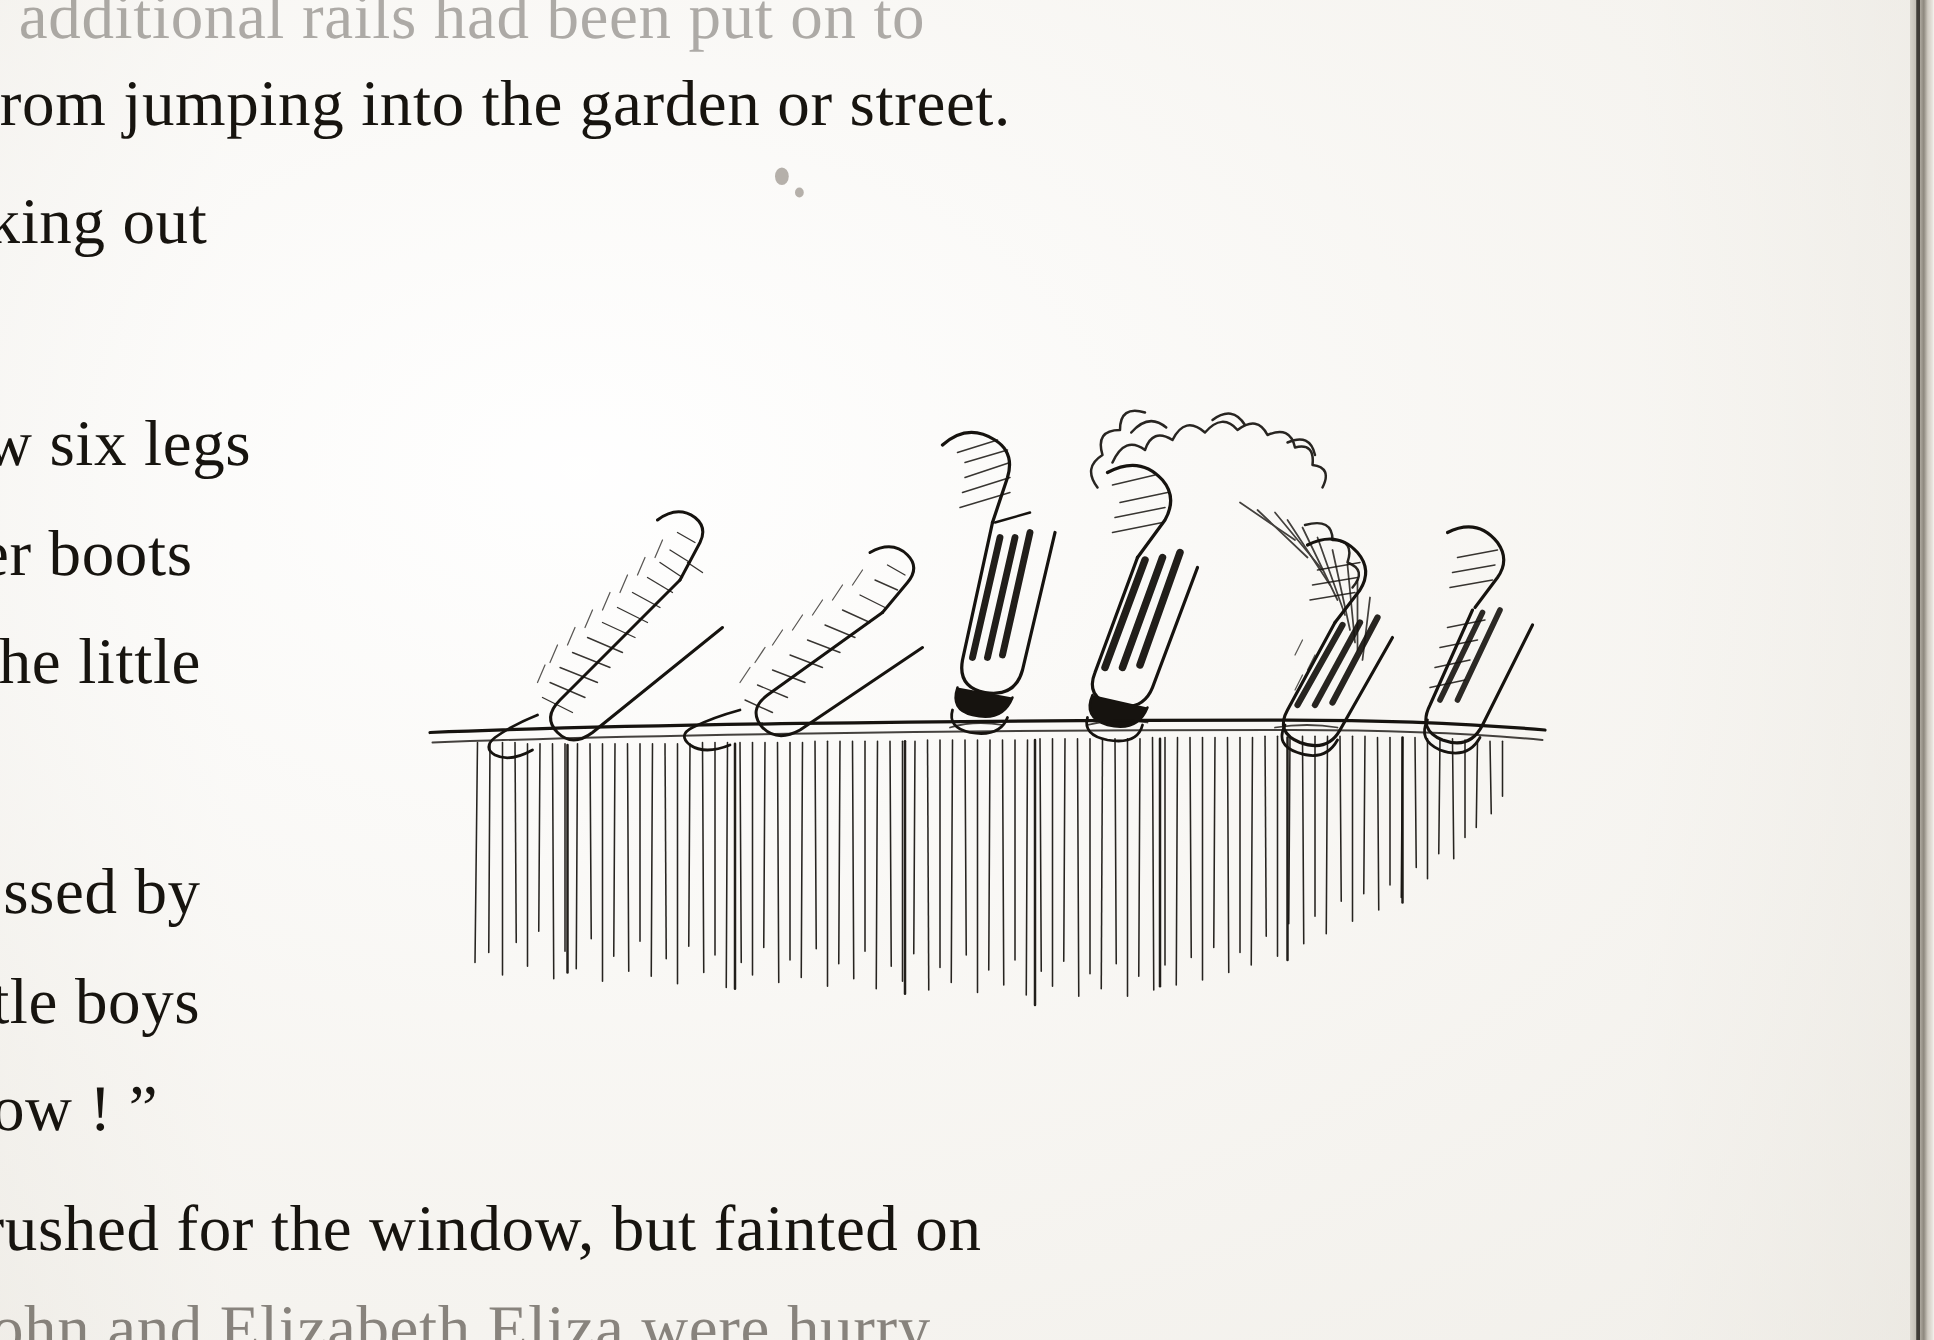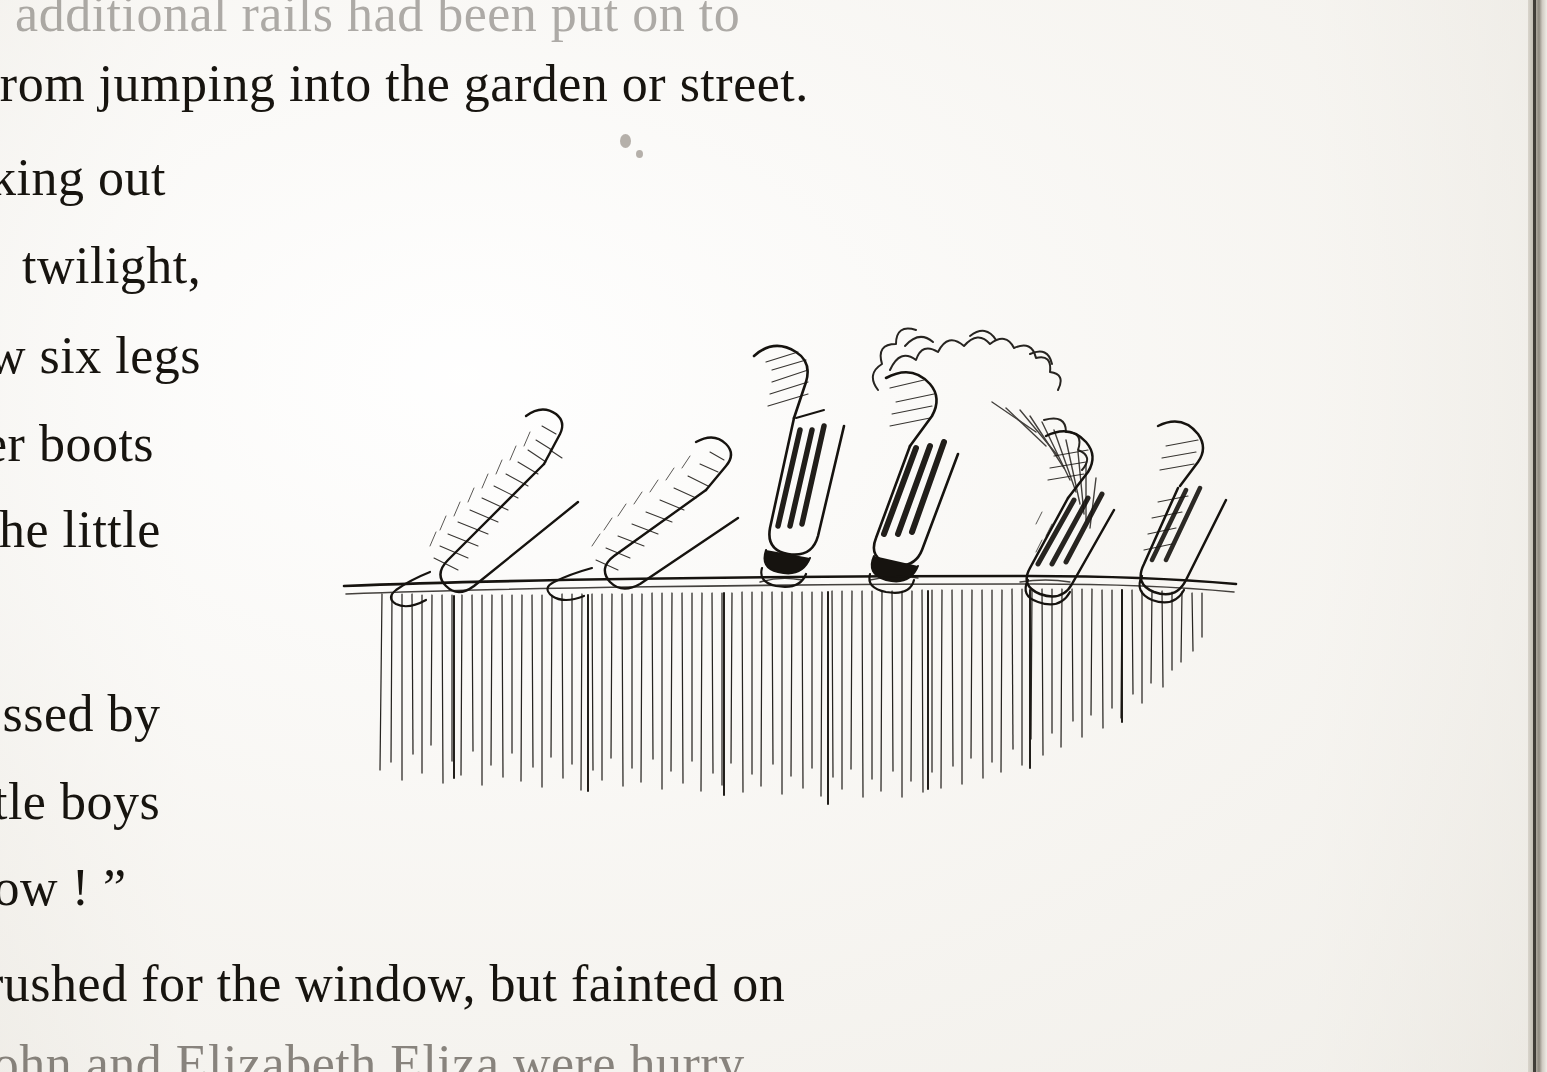--- a/index.html
+++ b/index.html
@@ -89,21 +89,20 @@
 <div id="page">
 
   <div id="paper-texture"></div>
 
   <div class="text-line faded-more" style="left:-22px; top:-12px;">e additional rails had been put on to</div>
 
   <div class="text-line" style="left:-18px; top:58px;">from jumping into the garden or street.</div>
 
   <div class="text-line" style="left:-10px; top:152px;">king out</div>
 
-  <div class="text-line" style="left:22px; top:240px;">twilight,</div>
 
   <div class="text-line" style="left:-12px; top:330px;">w six legs</div>
 
   <div class="text-line" style="left:-16px; top:418px;">er boots</div>
 
   <div class="text-line" style="left:-16px; top:504px;">the  little</div>
 
   <div class="text-line" style="left:-24px; top:688px;">ossed   by</div>
 
   <div class="text-line" style="left:-22px; top:776px;">ttle boys</div>

